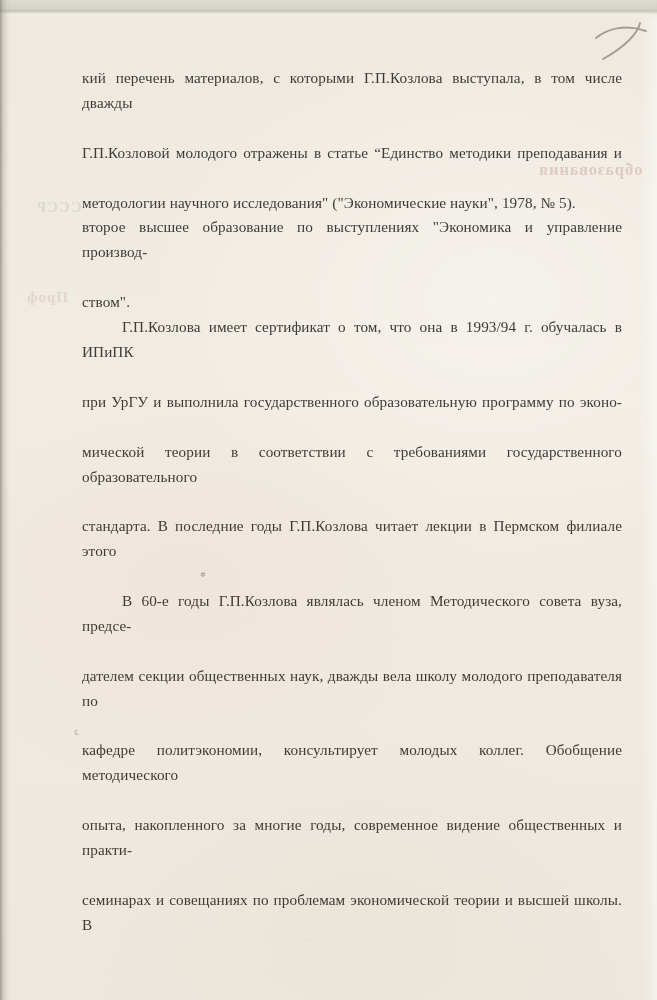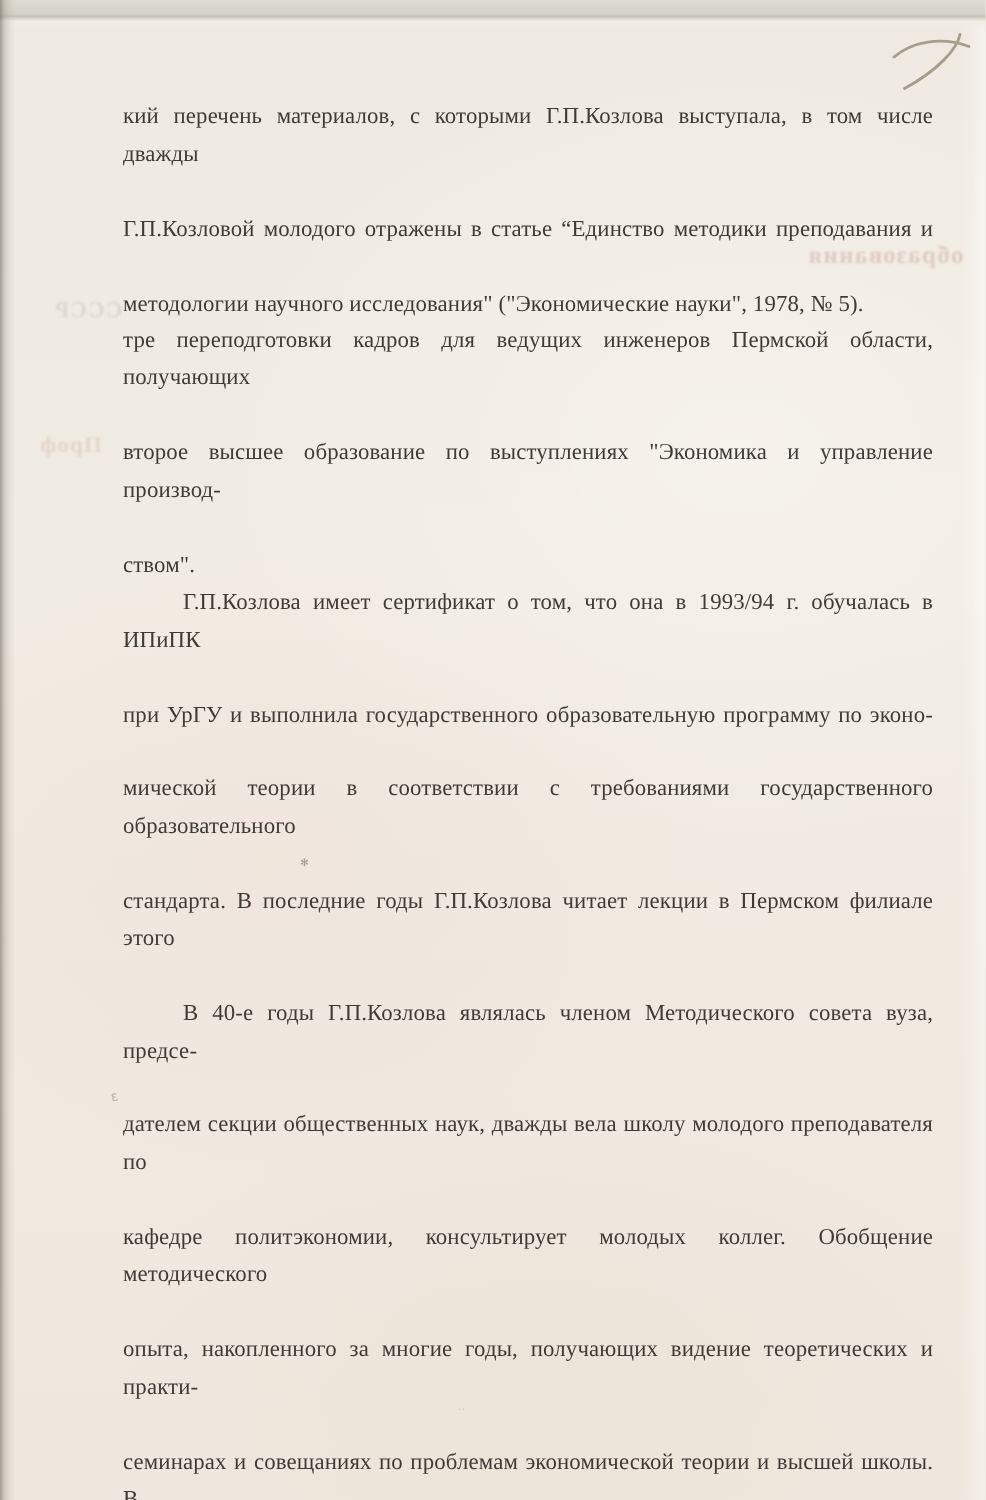--- a/index.html
+++ b/index.html
@@ -78,35 +78,34 @@
   <div class="bleed bleed-2">СССР</div>
   <div class="bleed bleed-3">Проф</div>
 
   <div class="doc">
       <div class="paragraph">
         <div class="line j">кий перечень материалов, с которыми Г.П.Козлова выступала, в том числе дважды</div>
         <div class="line j">Г.П.Козловой молодого отражены в статье “Единство методики преподавания и</div>
         <div class="line">методологии научного исследования" ("Экономические науки", 1978, № 5).</div>
       </div>
       <div class="paragraph">
-        <div class="line j">тре переподготовки кадров для ведущих инженеров Пермской области, получающих</div>
         <div class="line j">второе высшее образование по выступлениях "Экономика и управление производ-</div>
         <div class="line">ством".</div>
       </div>
       <div class="paragraph">
         <div class="line j ind">Г.П.Козлова имеет сертификат о том, что она в 1993/94 г. обучалась в ИПиПК</div>
         <div class="line j">при УрГУ и выполнила государственного образовательную программу по эконо-</div>
         <div class="line j">мической теории в соответствии с требованиями государственного образовательного</div>
         <div class="line j">стандарта. В последние годы Г.П.Козлова читает лекции в Пермском филиале этого</div>
       </div>
       <div class="paragraph">
-        <div class="line j ind">В 40-е годы Г.П.Козлова являлась членом Методического совета вуза, предсе-</div>
+        <div class="line j ind">В 60-е годы Г.П.Козлова являлась членом Методического совета вуза, предсе-</div>
         <div class="line j">дателем секции общественных наук, дважды вела школу молодого преподавателя по</div>
         <div class="line j">кафедре политэкономии, консультирует молодых коллег. Обобщение методического</div>
-        <div class="line j">опыта, накопленного за многие годы, получающих видение теоретических и практи-</div>
+        <div class="line j">опыта, накопленного за многие годы, современное видение общественных и практи-</div>
         <div class="line j">семинарах и совещаниях по проблемам экономической теории и высшей школы. В</div>
       </div>
     </div>
 
   <div class="speck s1">✻</div>
   <div class="speck s2">ε</div>
   <div class="speck s3">‥</div>
 
 </div>
 

